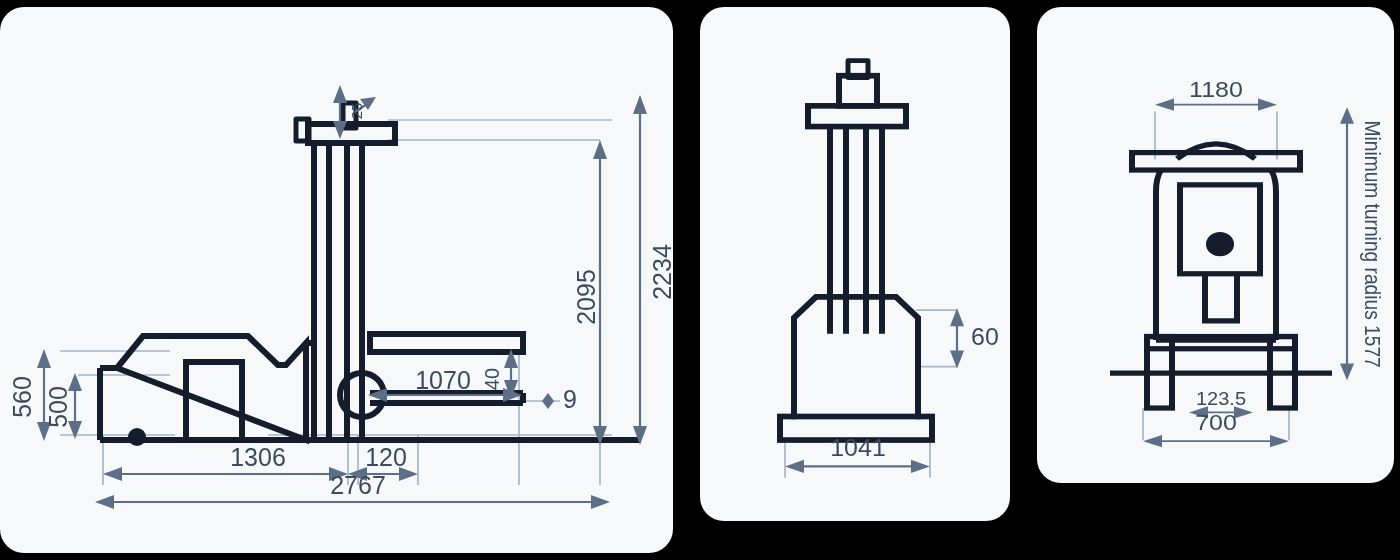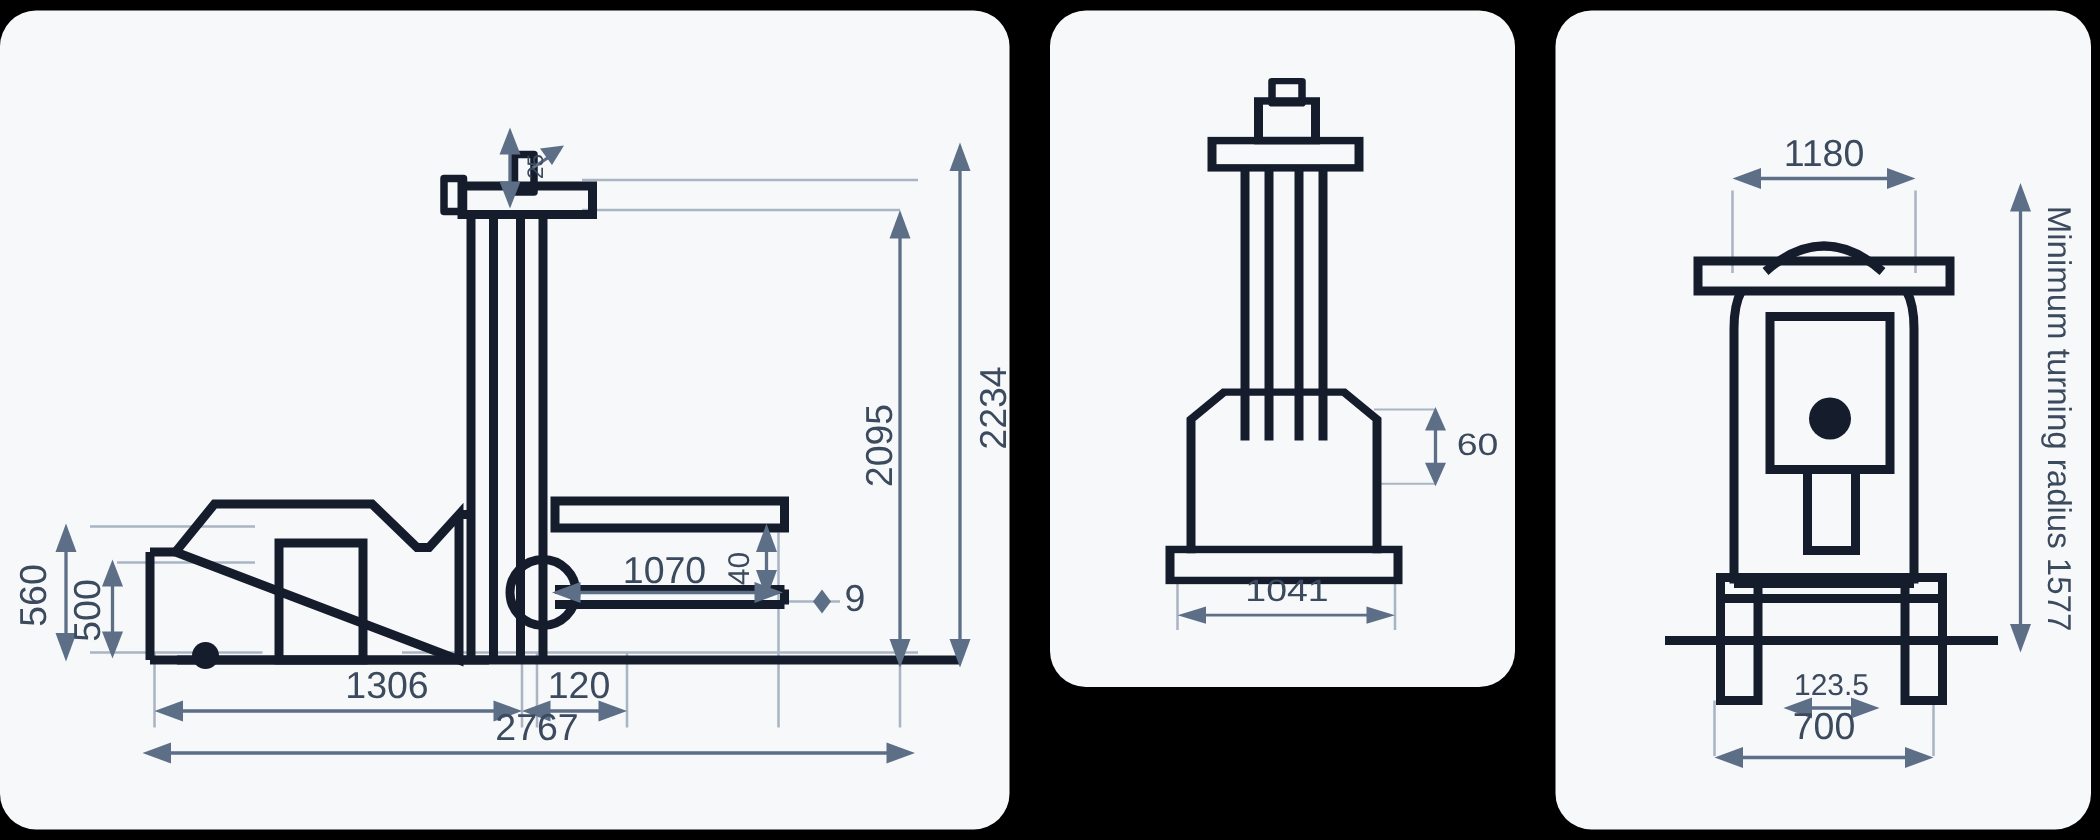--- a/index.html
+++ b/index.html
@@ -27,22 +27,22 @@
     position: relative;
     overflow: hidden;
     flex: none;
   }
   .panel svg {
     display: block;
     width: 100%;
     height: 100%;
   }
   #panel-side   { width: 673px; height: 546px; margin: 7px 0 0 0px; }
-  #panel-front  { width: 310px; height: 451px; margin: 7px 0 0 27px; }
-  #panel-rear   { width: 357px; height: 546px; margin: 7px 0 0 27px; }
+  #panel-front  { width: 310px; height: 514px; margin: 7px 0 0 27px; }
+  #panel-rear   { width: 357px; height: 476px; margin: 7px 0 0 27px; }
 
   .obj {
     fill: none;
     stroke: #151c2c;
     stroke-width: 6;
     stroke-linejoin: miter;
     stroke-linecap: butt;
   }
   .obj-thin {
     fill: none;

